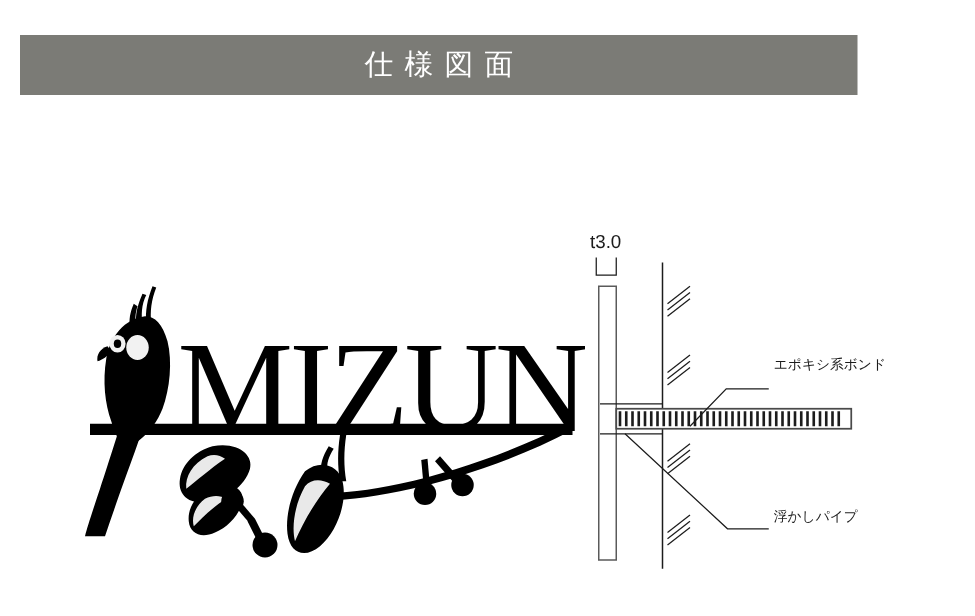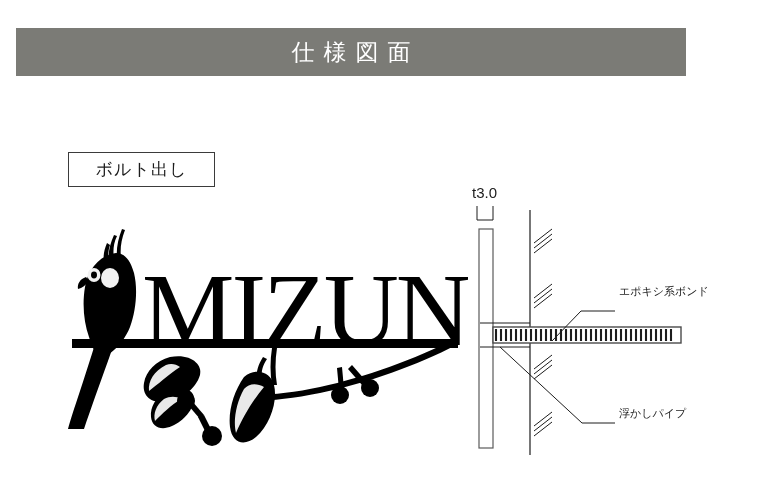--- a/index.html
+++ b/index.html
@@ -104,23 +104,20 @@
 </style>
 </head>
 <body>
 
 <div id="page">
 
   <div id="header-bar">
     <div id="header-title">仕様図面</div>
   </div>
 
-  <div id="type-label-box">
-    <div id="type-label-text">ボルト出し</div>
-  </div>
 
   <div id="sign-artwork">
     <svg width="410" height="235" viewBox="0 0 410 235" xmlns="http://www.w3.org/2000/svg">
 
       <rect x="14" y="124" width="386" height="9" fill="#000000"></rect>
 
       <g>
 
         <path d="M64 14 C 60 24, 58 34, 59 44 L 63 44 C 62 34, 63 25, 67 15 Z" fill="#000000"></path>
         <path d="M56 20 C 52 29, 50 37, 51 45 L 56 45 C 55 37, 55 29, 59 21 Z" fill="#000000"></path>

